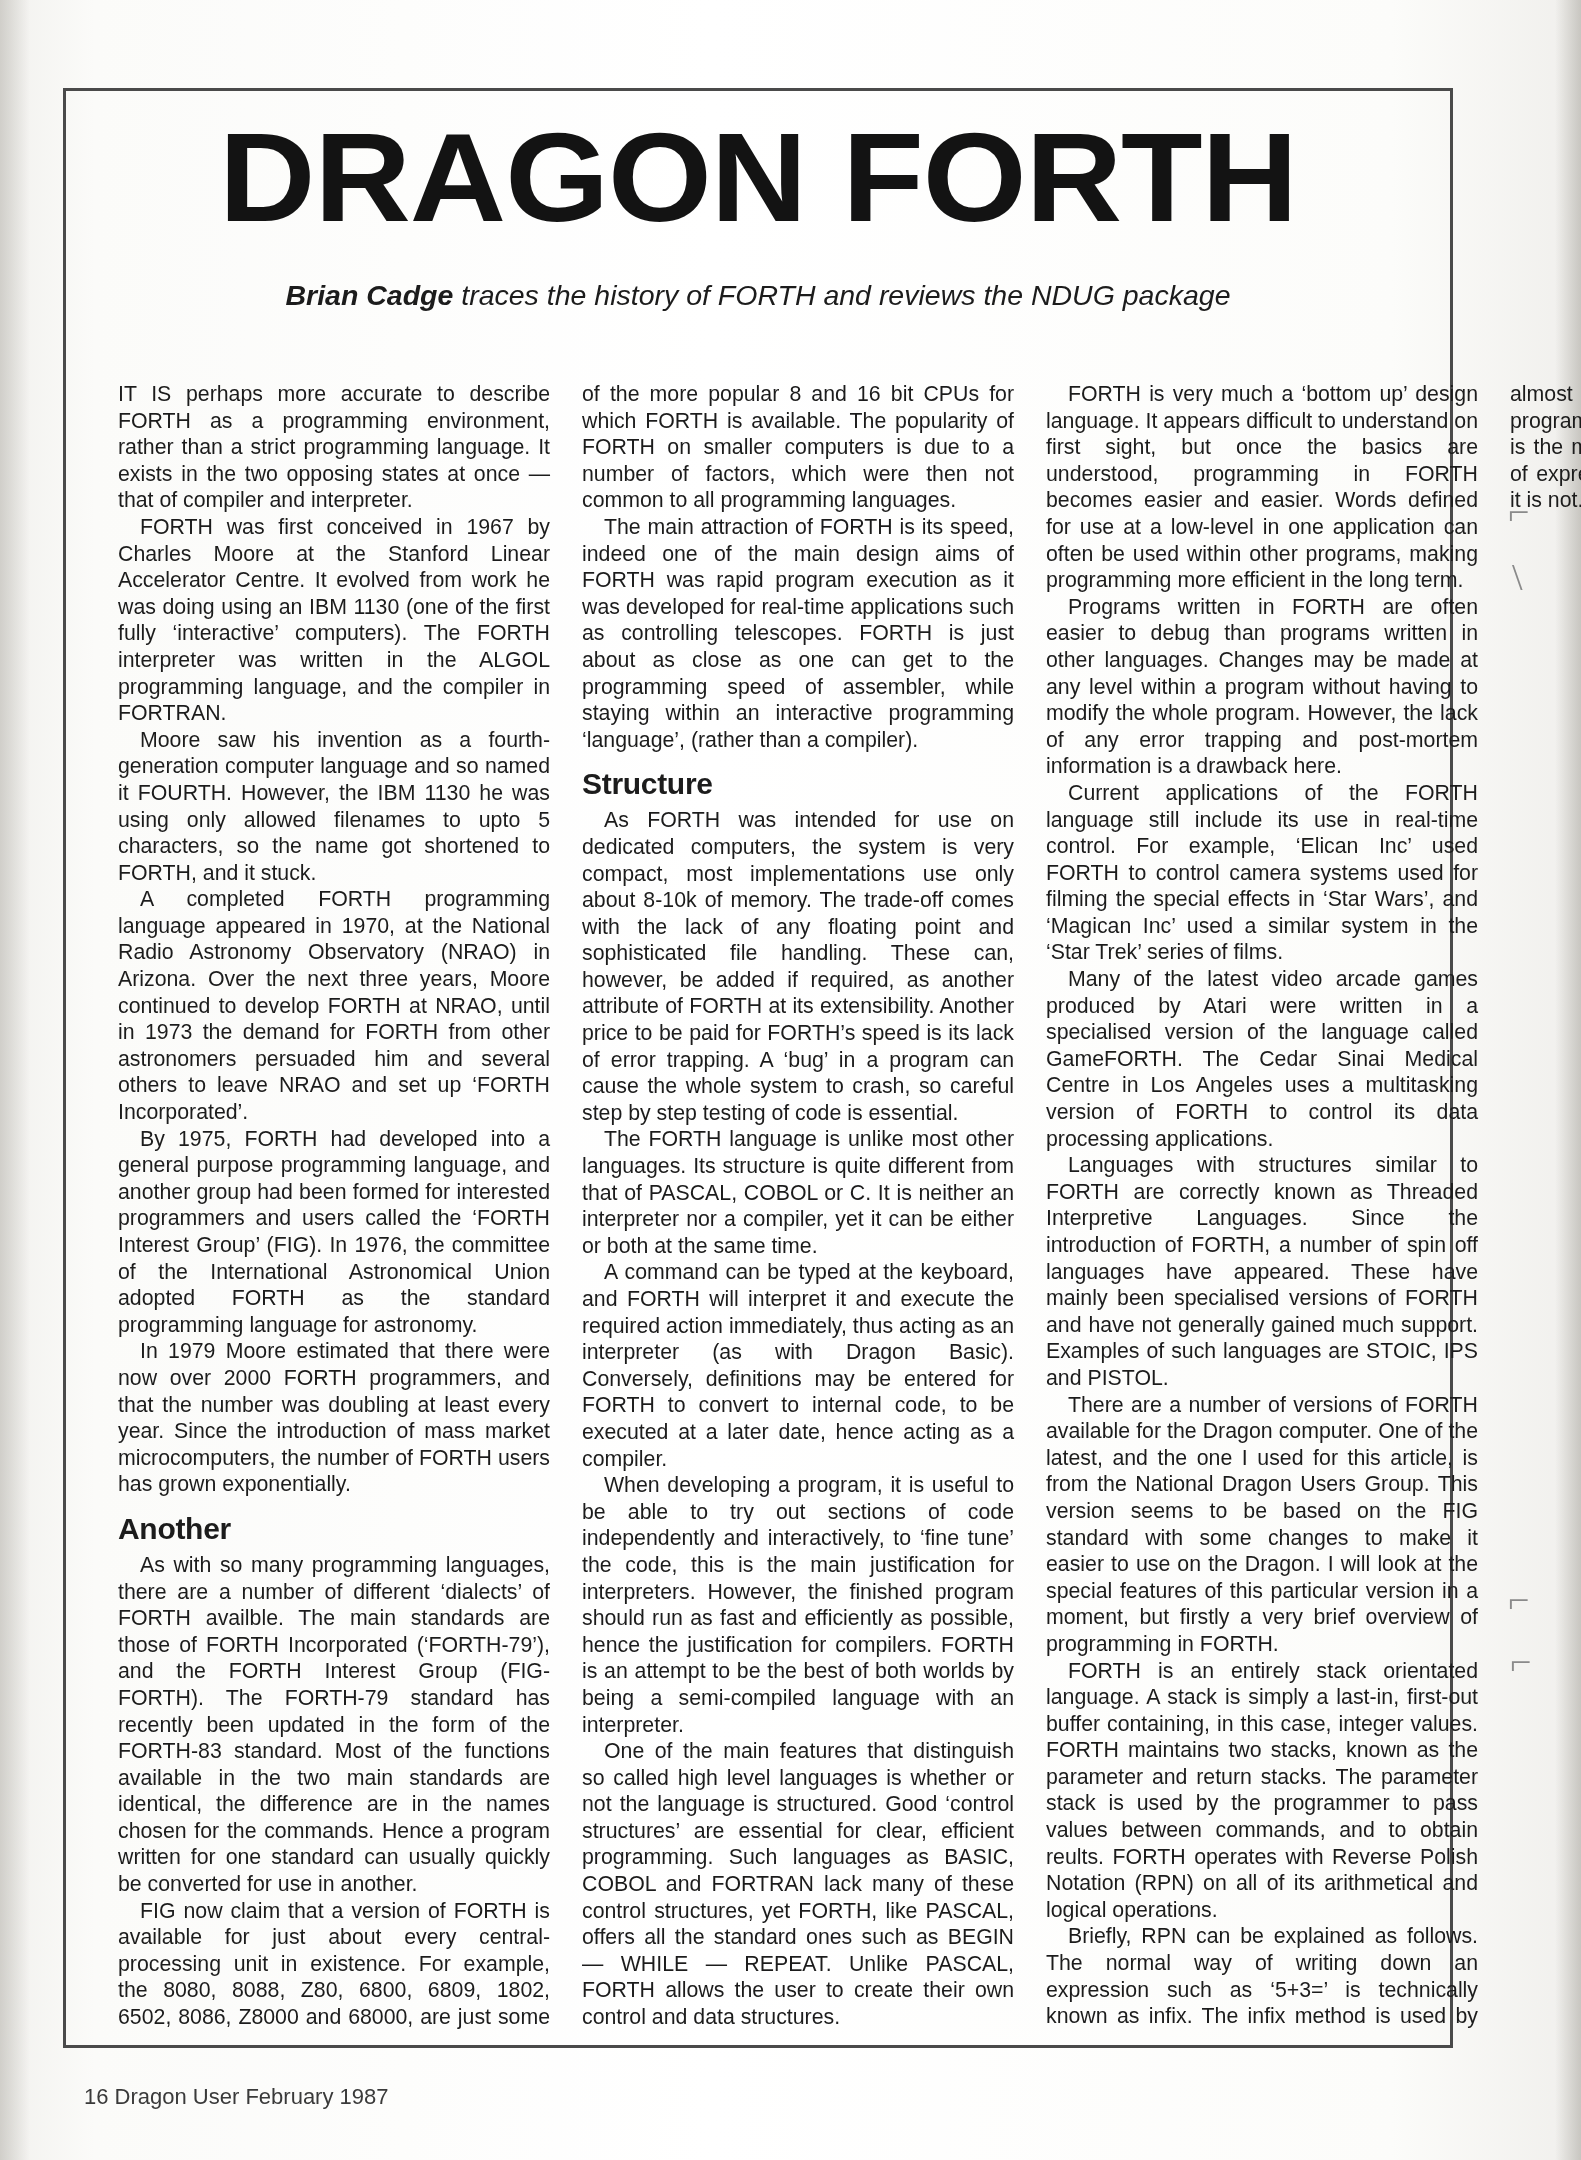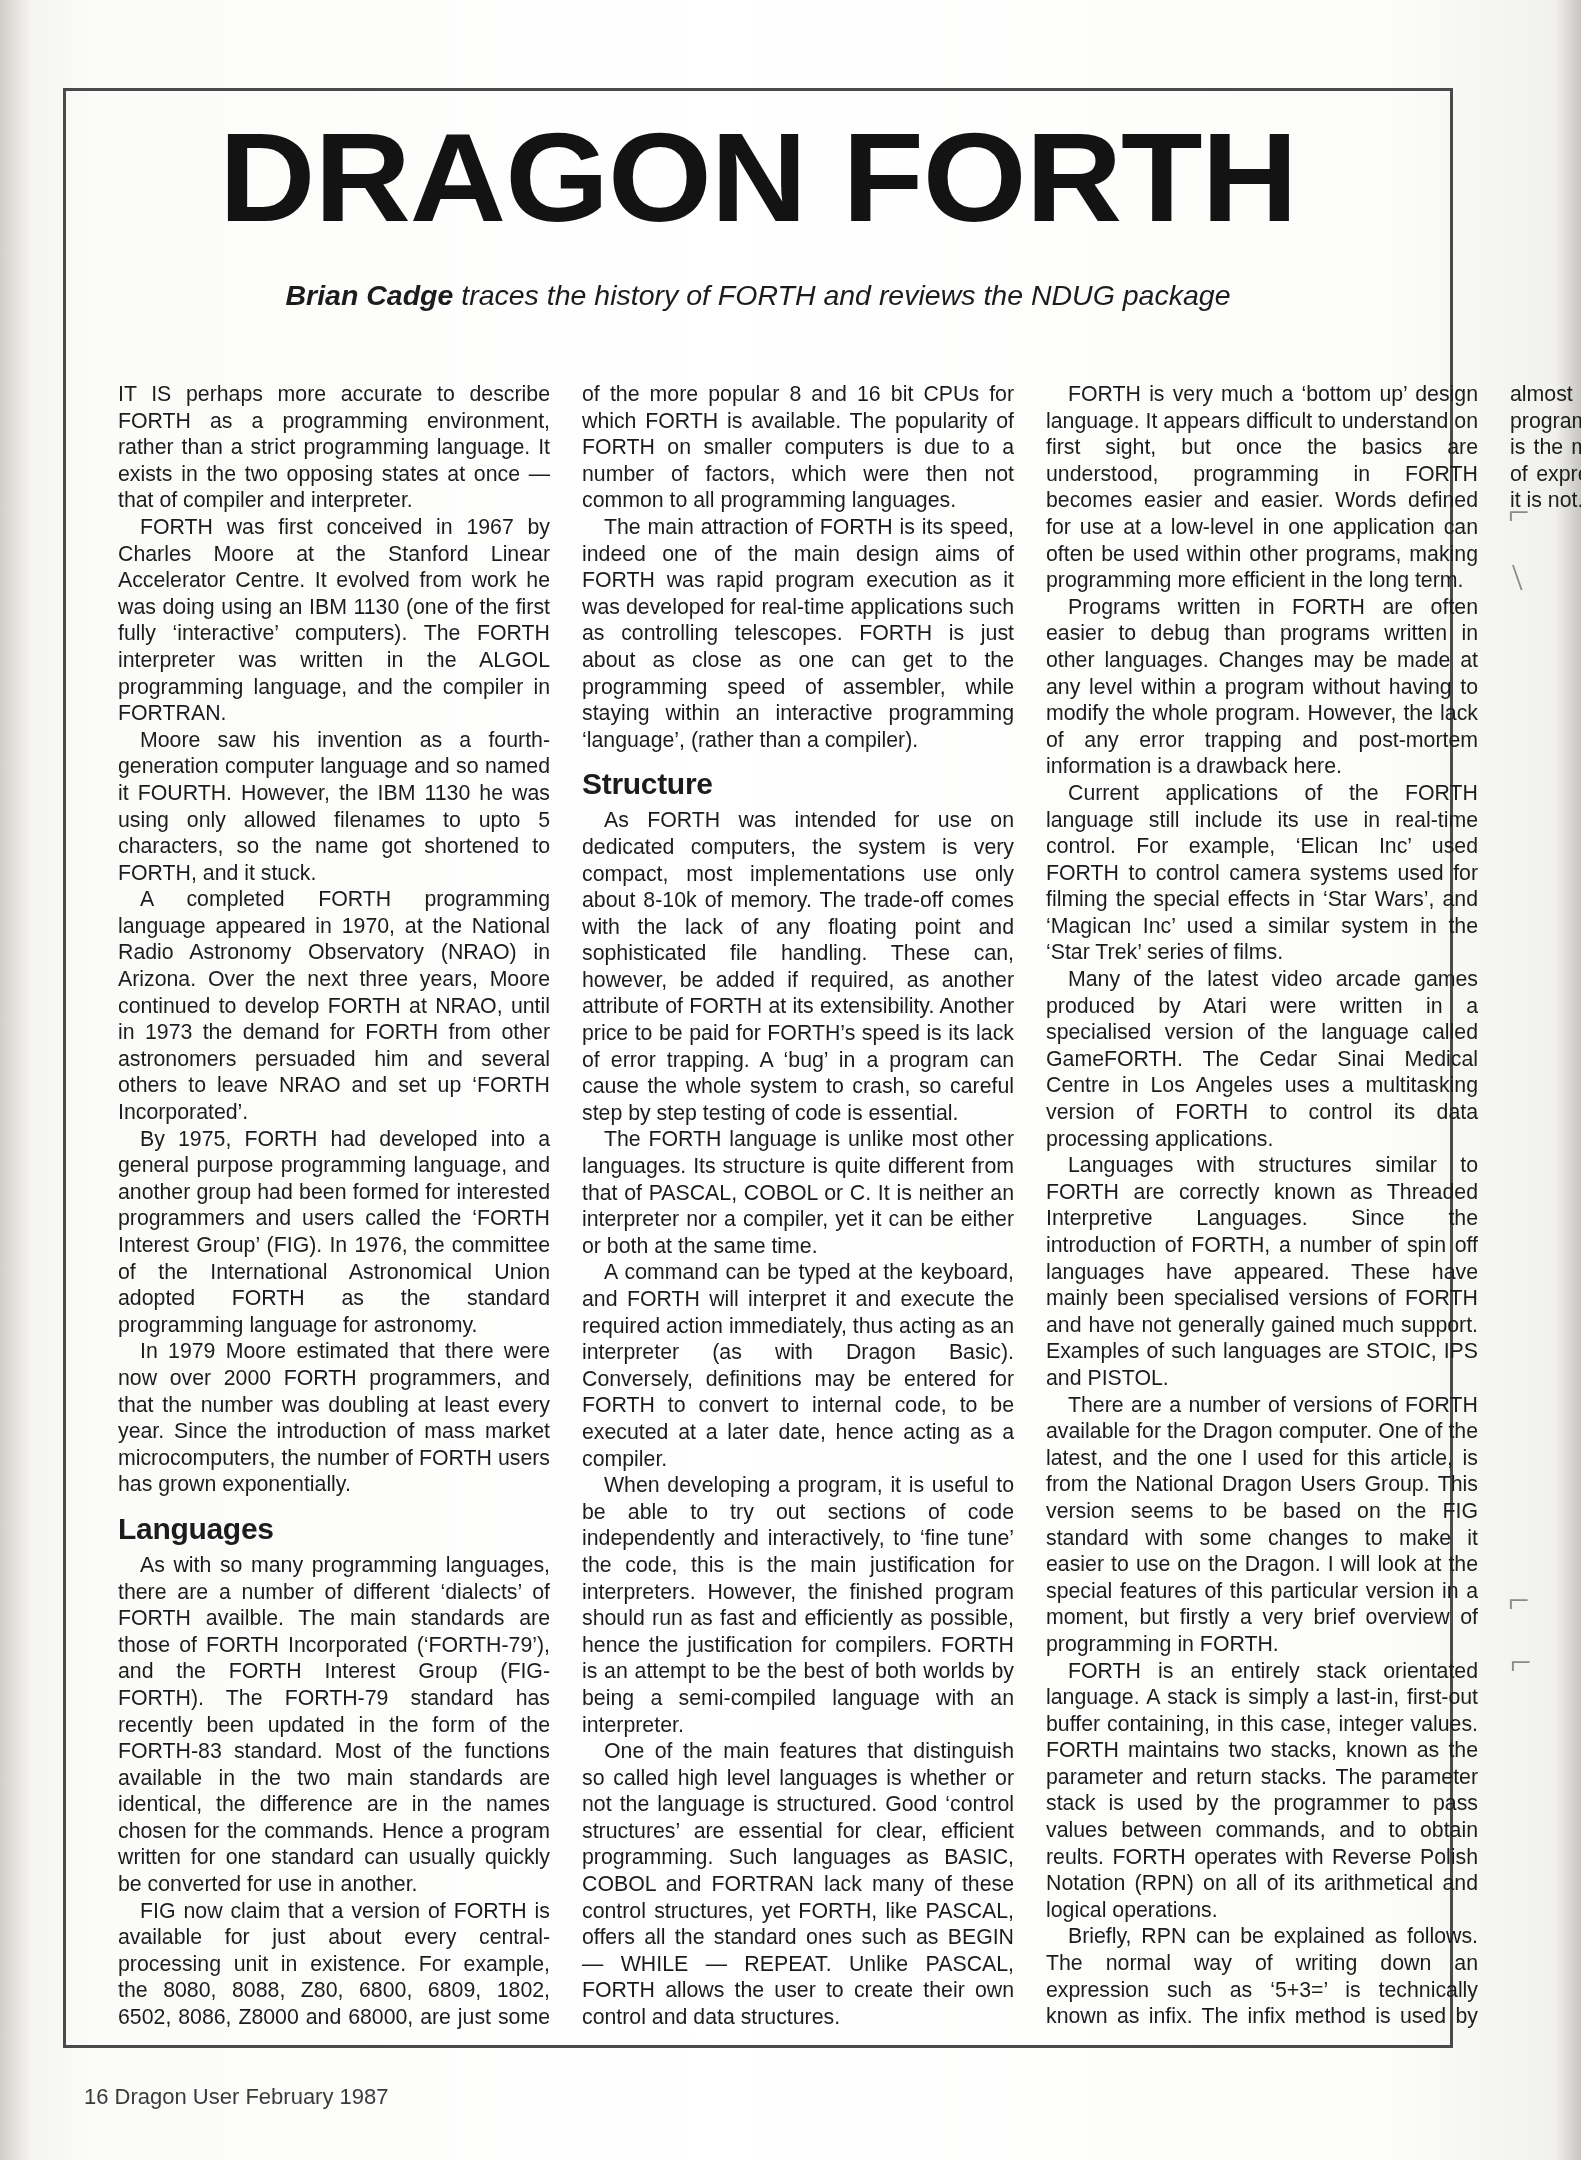--- a/index.html
+++ b/index.html
@@ -174,21 +174,21 @@
     </div>
 
     <div class="columns">
       <p class="noindent">IT IS perhaps more accurate to describe FORTH as a programming environment, rather than a strict programming language. It exists in the two opposing states at once — that of compiler and interpreter.</p>
       <p>FORTH was first conceived in 1967 by Charles Moore at the Stanford Linear Accelerator Centre. It evolved from work he was doing using an IBM 1130 (one of the first fully ‘interactive’ computers). The FORTH interpreter was written in the ALGOL programming language, and the compiler in FORTRAN.</p>
       <p>Moore saw his invention as a fourth-generation computer language and so named it FOURTH. However, the IBM 1130 he was using only allowed filenames to upto 5 characters, so the name got shortened to FORTH, and it stuck.</p>
       <p>A completed FORTH programming language appeared in 1970, at the National Radio Astronomy Observatory (NRAO) in Arizona. Over the next three years, Moore continued to develop FORTH at NRAO, until in 1973 the demand for FORTH from other astronomers persuaded him and several others to leave NRAO and set up ‘FORTH Incorporated’.</p>
       <p>By 1975, FORTH had developed into a general purpose programming language, and another group had been formed for interested programmers and users called the ‘FORTH Interest Group’ (FIG). In 1976, the committee of the International Astronomical Union adopted FORTH as the standard programming language for astronomy.</p>
       <p>In 1979 Moore estimated that there were now over 2000 FORTH programmers, and that the number was doubling at least every year. Since the introduction of mass market microcomputers, the number of FORTH users has grown exponentially.</p>
 
-      <h2 class="subhead">Languages</h2>
+      <h2 class="subhead">Another</h2>
       <p>As with so many programming languages, there are a number of different ‘dialects’ of FORTH availble. The main standards are those of FORTH Incorporated (‘FORTH-79’), and the FORTH Interest Group (FIG-FORTH). The FORTH-79 standard has recently been updated in the form of the FORTH-83 standard. Most of the functions available in the two main standards are identical, the difference are in the names chosen for the commands. Hence a program written for one standard can usually quickly be converted for use in another.</p>
       <p>FIG now claim that a version of FORTH is available for just about every central-processing unit in existence. For example, the 8080, 8088, Z80, 6800, 6809, 1802, 6502, 8086, Z8000 and 68000, are just some of the more popular 8 and 16 bit CPUs for which FORTH is available. The popularity of FORTH on smaller computers is due to a number of factors, which were then not common to all programming languages.</p>
       <p>The main attraction of FORTH is its speed, indeed one of the main design aims of FORTH was rapid program execution as it was developed for real-time applications such as controlling telescopes. FORTH is just about as close as one can get to the programming speed of assembler, while staying within an interactive programming ‘language’, (rather than a compiler).</p>
 
       <h2 class="subhead">Structure</h2>
       <p>As FORTH was intended for use on dedicated computers, the system is very compact, most implementations use only about 8-10k of memory. The trade-off comes with the lack of any floating point and sophisticated file handling. These can, however, be added if required, as another attribute of FORTH at its extensibility. Another price to be paid for FORTH’s speed is its lack of error trapping. A ‘bug’ in a program can cause the whole system to crash, so careful step by step testing of code is essential.</p>
       <p>The FORTH language is unlike most other languages. Its structure is quite different from that of PASCAL, COBOL or C. It is neither an interpreter nor a compiler, yet it can be either or both at the same time.</p>
       <p>A command can be typed at the keyboard, and FORTH will interpret it and execute the required action immediately, thus acting as an interpreter (as with Dragon Basic). Conversely, definitions may be entered for FORTH to convert to internal code, to be executed at a later date, hence acting as a compiler.</p>
       <p>When developing a program, it is useful to be able to try out sections of code independently and interactively, to ‘fine tune’ the code, this is the main justification for interpreters. However, the finished program should run as fast and efficiently as possible, hence the justification for compilers. FORTH is an attempt to be the best of both worlds by being a semi-compiled language with an interpreter.</p>
       <p>One of the main features that distinguish so called high level languages is whether or not the language is structured. Good ‘control structures’ are essential for clear, efficient programming. Such languages as BASIC, COBOL and FORTRAN lack many of these control structures, yet FORTH, like PASCAL, offers all the standard ones such as BEGIN — WHILE — REPEAT. Unlike PASCAL, FORTH allows the user to create their own control and data structures.</p>

